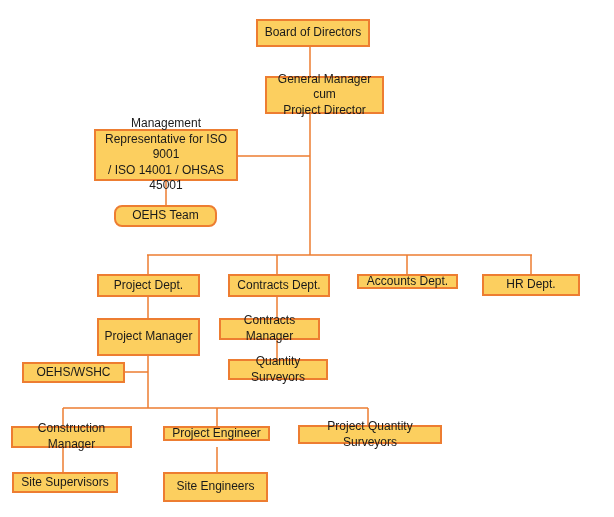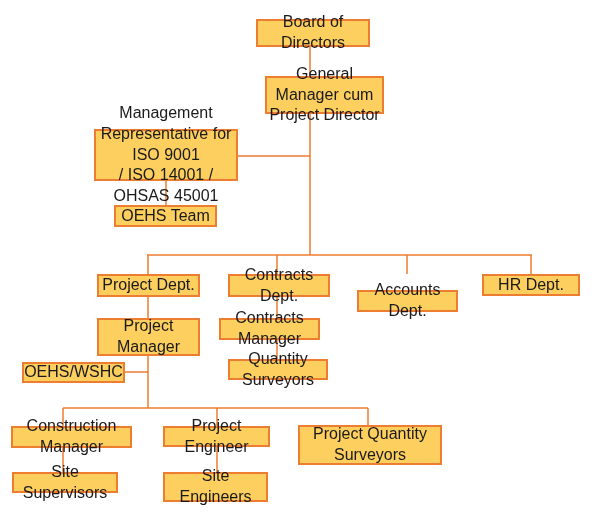--- a/index.html
+++ b/index.html
@@ -17,21 +17,21 @@
     width: 614px; height: 517px;
     pointer-events: none;
   }
   #connectors line { stroke: var(--connector, #ED7D31); stroke-width: 1.5; }
   .node {
     position: absolute;
     box-sizing: border-box;
     background: var(--node-fill, #FCCF5F);
     border: 2px solid var(--node-border, #ED7D31);
     color: var(--text, #1A1A1A);
-    font-size: 16px;
+    font-size: 12px;
     line-height: 1.3;
     display: flex;
     align-items: center;
     justify-content: center;
     text-align: center;
     white-space: pre-line;
     padding: 1px 2px;
   }
 </style>
 </head>
@@ -76,41 +76,41 @@
 
   <div class="node" style="left:256px; top:19px; width:114px; height:28px;">Board of Directors</div>
 
   <div class="node" style="left:257px; top:76px; width:119px; height:38px;margin-left:8px;">General Manager cum
 Project Director</div>
 
   <div class="node" style="left:94px; top:129px; width:144px; height:52px;">Management
 Representative for ISO 9001
 / ISO 14001 / OHSAS 45001</div>
 
-  <div class="node" style="left:114px; top:205px; width:103px; height:22px;">OEHS Team</div>
+  <div class="node" style="left:114px; top:205px; width:103px; height:22px;border-radius:8px;">OEHS Team</div>
 
   <div class="node" style="left:97px; top:274px; width:103px; height:23px;">Project Dept.</div>
 
   <div class="node" style="left:228px; top:274px; width:102px; height:23px;">Contracts Dept.</div>
 
-  <div class="node" style="left:357px; top:274px; width:101px; height:22px;margin-top:16px;">Accounts Dept.</div>
+  <div class="node" style="left:357px; top:274px; width:101px; height:15px;">Accounts Dept.</div>
 
   <div class="node" style="left:482px; top:274px; width:98px; height:22px;">HR Dept.</div>
 
   <div class="node" style="left:97px; top:318px; width:103px; height:38px;">Project Manager</div>
 
   <div class="node" style="left:219px; top:318px; width:101px; height:22px;">Contracts Manager</div>
 
   <div class="node" style="left:228px; top:359px; width:100px; height:21px;">Quantity Surveyors</div>
 
   <div class="node" style="left:22px; top:362px; width:103px; height:21px;">OEHS/WSHC</div>
 
   <div class="node" style="left:11px; top:426px; width:121px; height:22px;">Construction Manager</div>
 
-  <div class="node" style="left:163px; top:426px; width:107px; height:21px;">Project Engineer</div>
+  <div class="node" style="left:163px; top:426px; width:107px; height:15px;">Project Engineer</div>
 
-  <div class="node" style="left:298px; top:425px; width:144px; height:40px;">Project Quantity Surveyors</div>
+  <div class="node" style="left:298px; top:425px; width:144px; height:19px;">Project Quantity Surveyors</div>
 
   <div class="node" style="left:12px; top:472px; width:106px; height:21px;">Site Supervisors</div>
 
   <div class="node" style="left:163px; top:472px; width:105px; height:30px;">Site Engineers</div>
 
 </div>
 
 </body></html>

